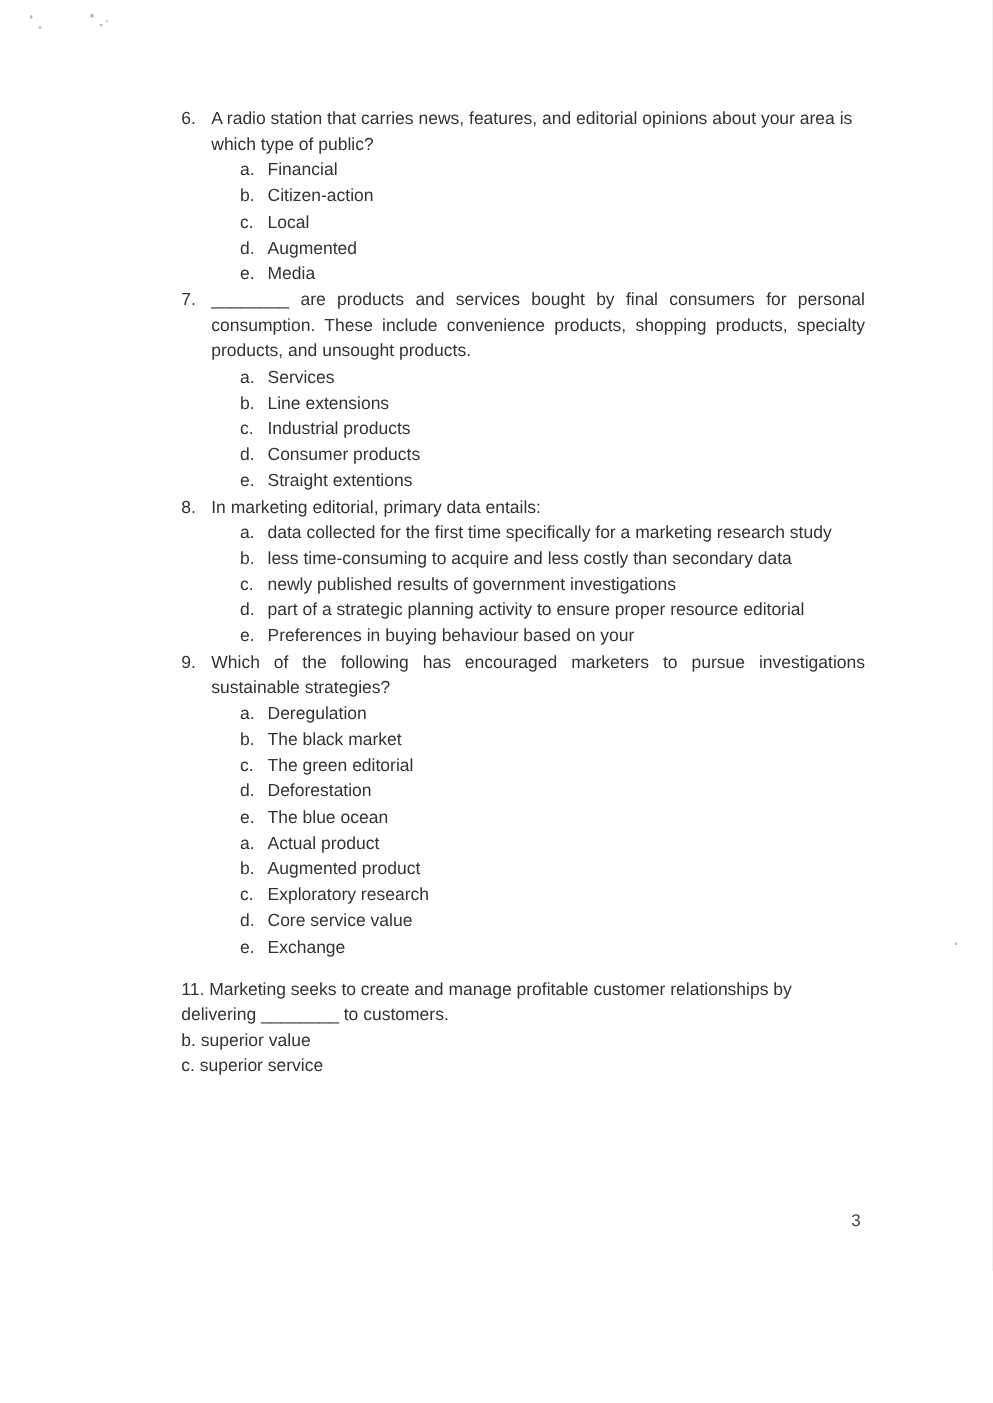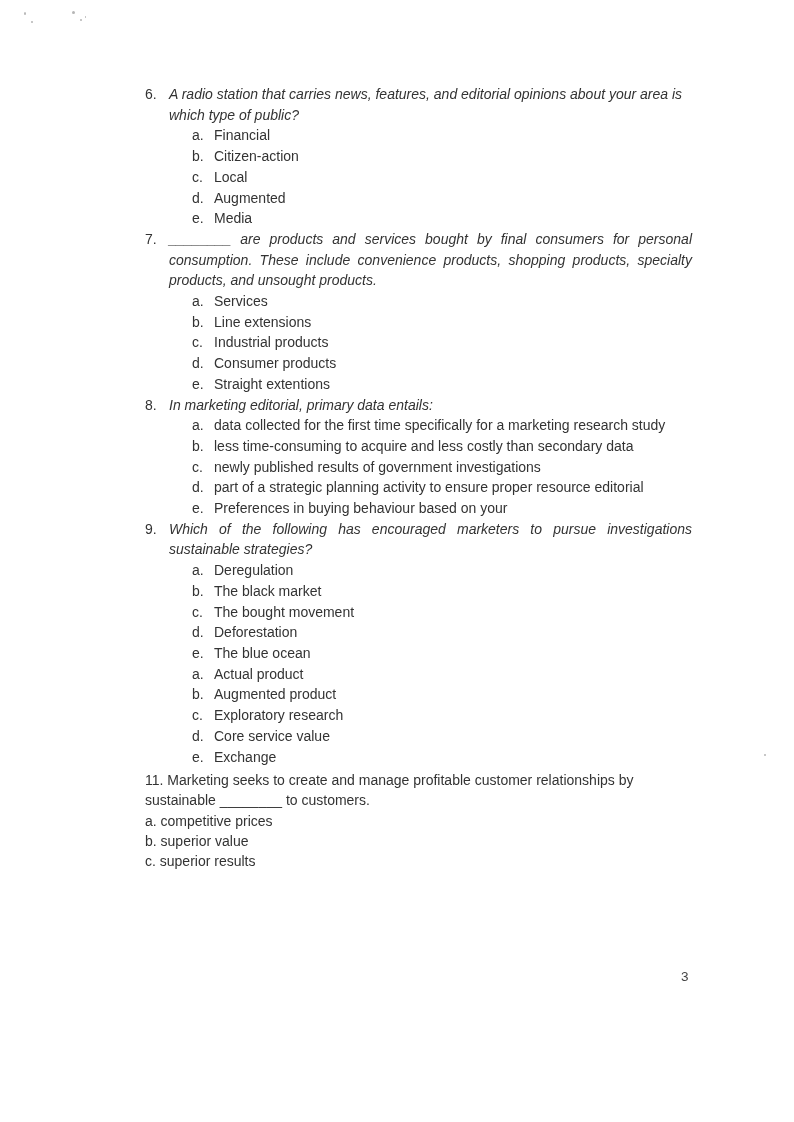--- a/index.html
+++ b/index.html
@@ -17,27 +17,27 @@
   }
   .content {
     position: absolute;
     left: 145px;
     top: 84px;
     width: 547px;
   }
   .question { margin: 0; }
   .q-head { display: flex; line-height: 20.7px; }
   .q-num { flex: 0 0 24px; }
-  .q-text { flex: 1; font-style: italic; }
+  .q-text { flex: 1; }
   .q-text.justify { text-align: justify; }
   .options { list-style: none; margin-left: 47px; }
   .option { display: flex; line-height: 20.7px; }
   .opt-letter { flex: 0 0 22px; }
   .opt-text { flex: 1; }
-  .q11-block { margin-top: 3px; line-height: 20.2px; }
+  .q11-block { margin-top: 14px; line-height: 20.2px; }
   .q11-line { line-height: 20.2px; }
   .page-number {
     position: absolute;
     left: 681px;
     top: 969px;
     font-size: 13.5px;
     color: #444444;
   }
   .speck {
     position: absolute;
@@ -155,21 +155,21 @@
         <div class="option">
           <span class="opt-letter">a.</span>
           <span class="opt-text">Deregulation</span>
         </div>
         <div class="option">
           <span class="opt-letter">b.</span>
           <span class="opt-text">The black market</span>
         </div>
         <div class="option">
           <span class="opt-letter">c.</span>
-          <span class="opt-text">The bought movement</span>
+          <span class="opt-text">The green editorial</span>
         </div>
         <div class="option">
           <span class="opt-letter">d.</span>
           <span class="opt-text">Deforestation</span>
         </div>
         <div class="option">
           <span class="opt-letter">e.</span>
           <span class="opt-text">The blue ocean</span>
         </div>
       </div>
@@ -195,23 +195,22 @@
         </div>
         <div class="option">
           <span class="opt-letter">e.</span>
           <span class="opt-text">Exchange</span>
         </div>
       </div>
     </div>
 
     <div class="q11-block">
       <div class="q11-line">11. Marketing seeks to create and manage profitable customer relationships by</div>
-      <div class="q11-line">sustainable ________ to customers.</div>
-      <div class="q11-line">a. competitive prices</div>
+      <div class="q11-line">delivering ________ to customers.</div>
       <div class="q11-line">b. superior value</div>
-      <div class="q11-line">c. superior results</div>
+      <div class="q11-line">c. superior service</div>
     </div>
 
   </div>
 
   <div class="page-number">3</div>
 
 </div>
 
 </body></html>

